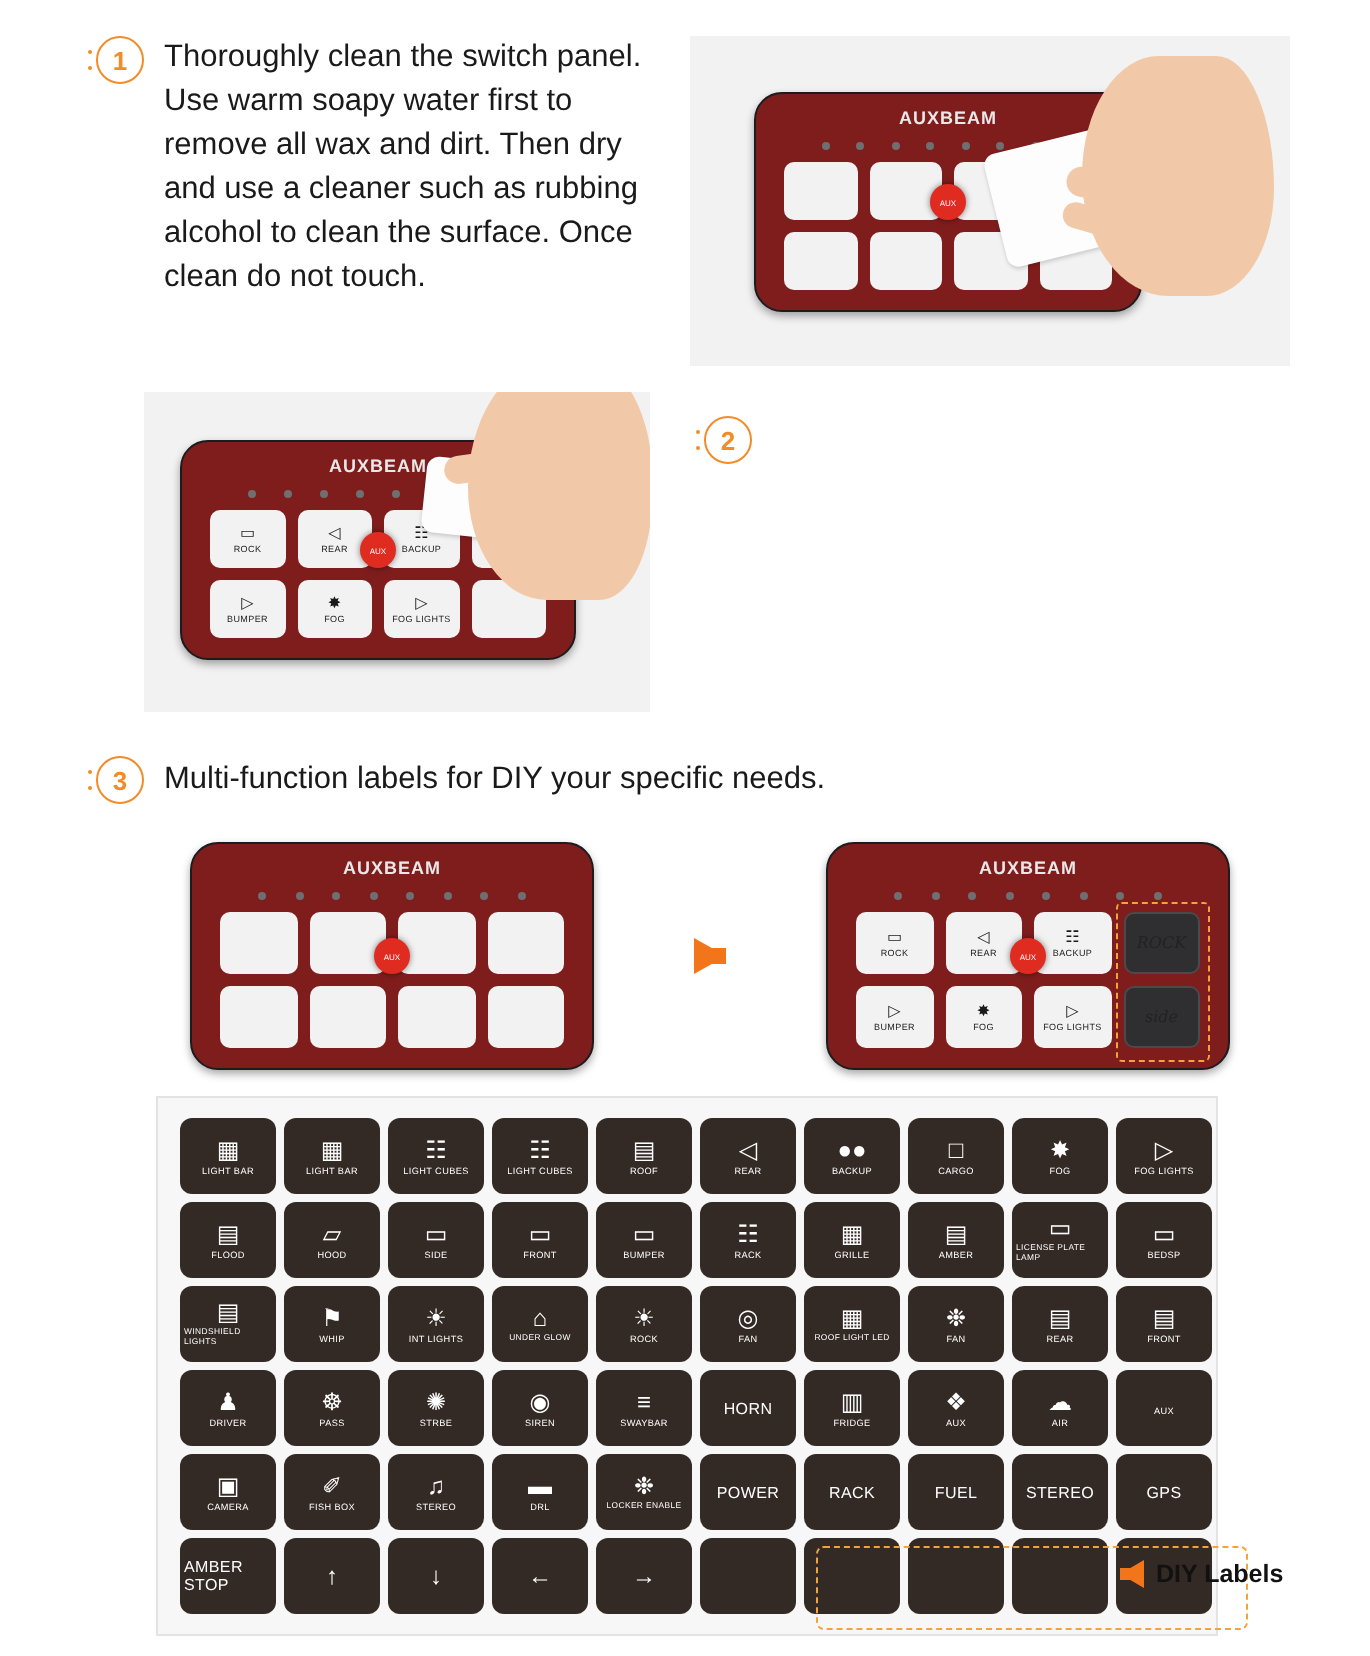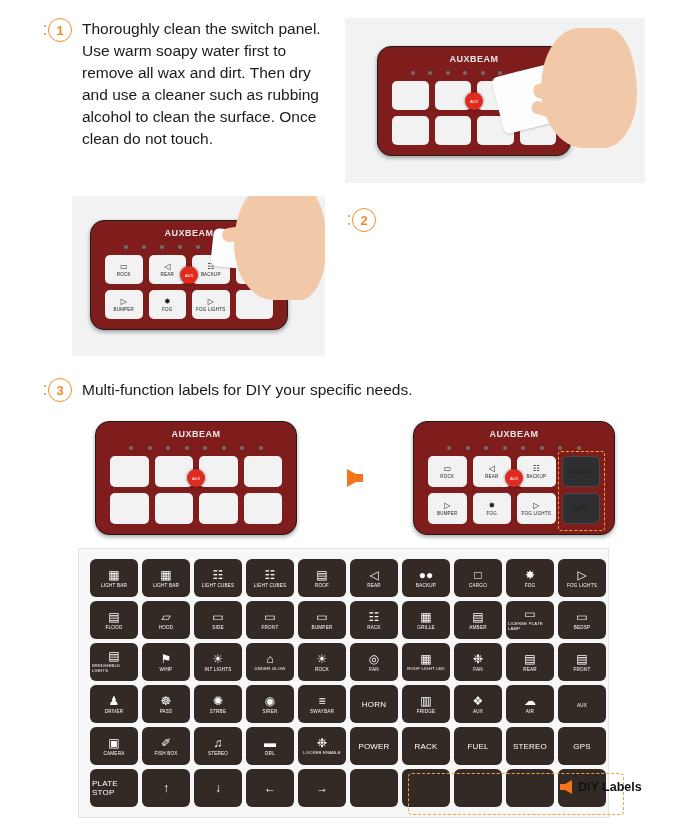--- a/index.html
+++ b/index.html
@@ -488,21 +488,21 @@
         <span class="t">FUEL</span>
       </div>
     <div class="tile big">
         <span class="t">STEREO</span>
       </div>
     <div class="tile big">
         <span class="t">GPS</span>
       </div>
 
     <div class="tile big">
-        <span class="t">PLATE STOP</span>
+        <span class="t">AMBER STOP</span>
       </div>
     <div class="tile">
         <span class="g">↑</span>
       </div>
     <div class="tile">
         <span class="g">↓</span>
       </div>
     <div class="tile">
         <span class="g">←</span>
       </div>

